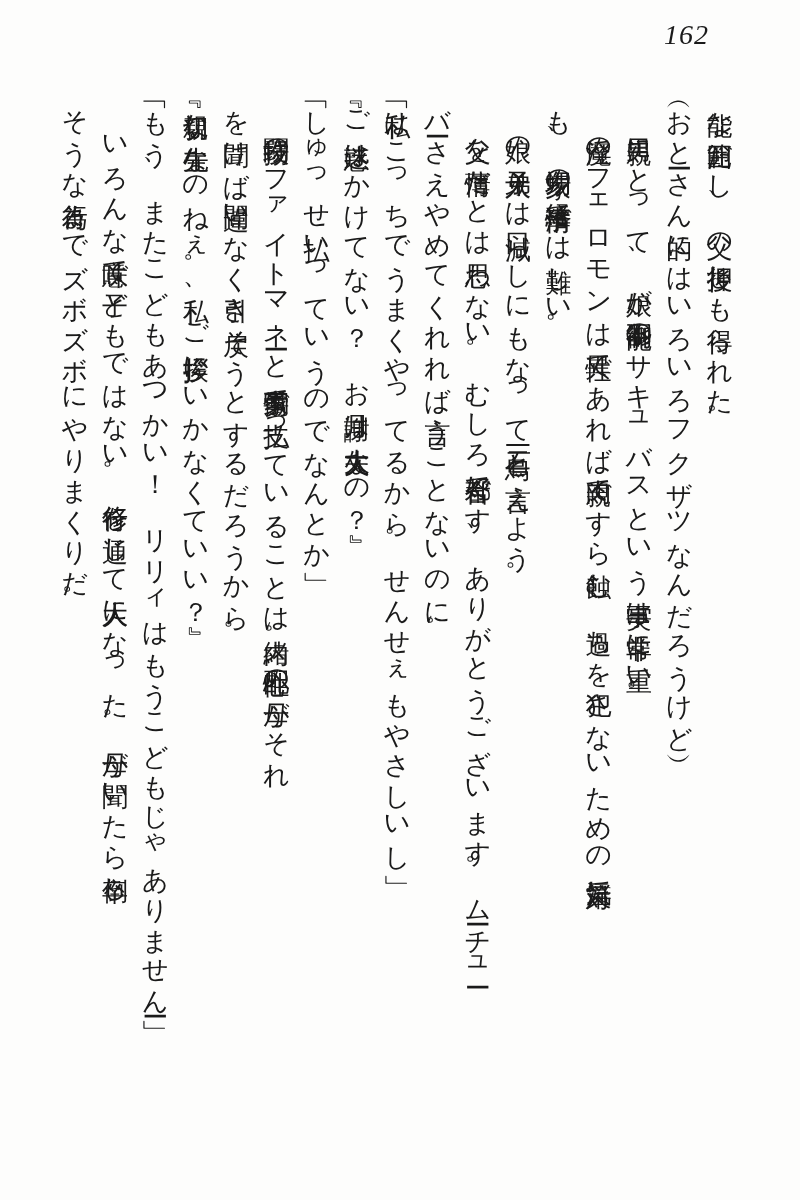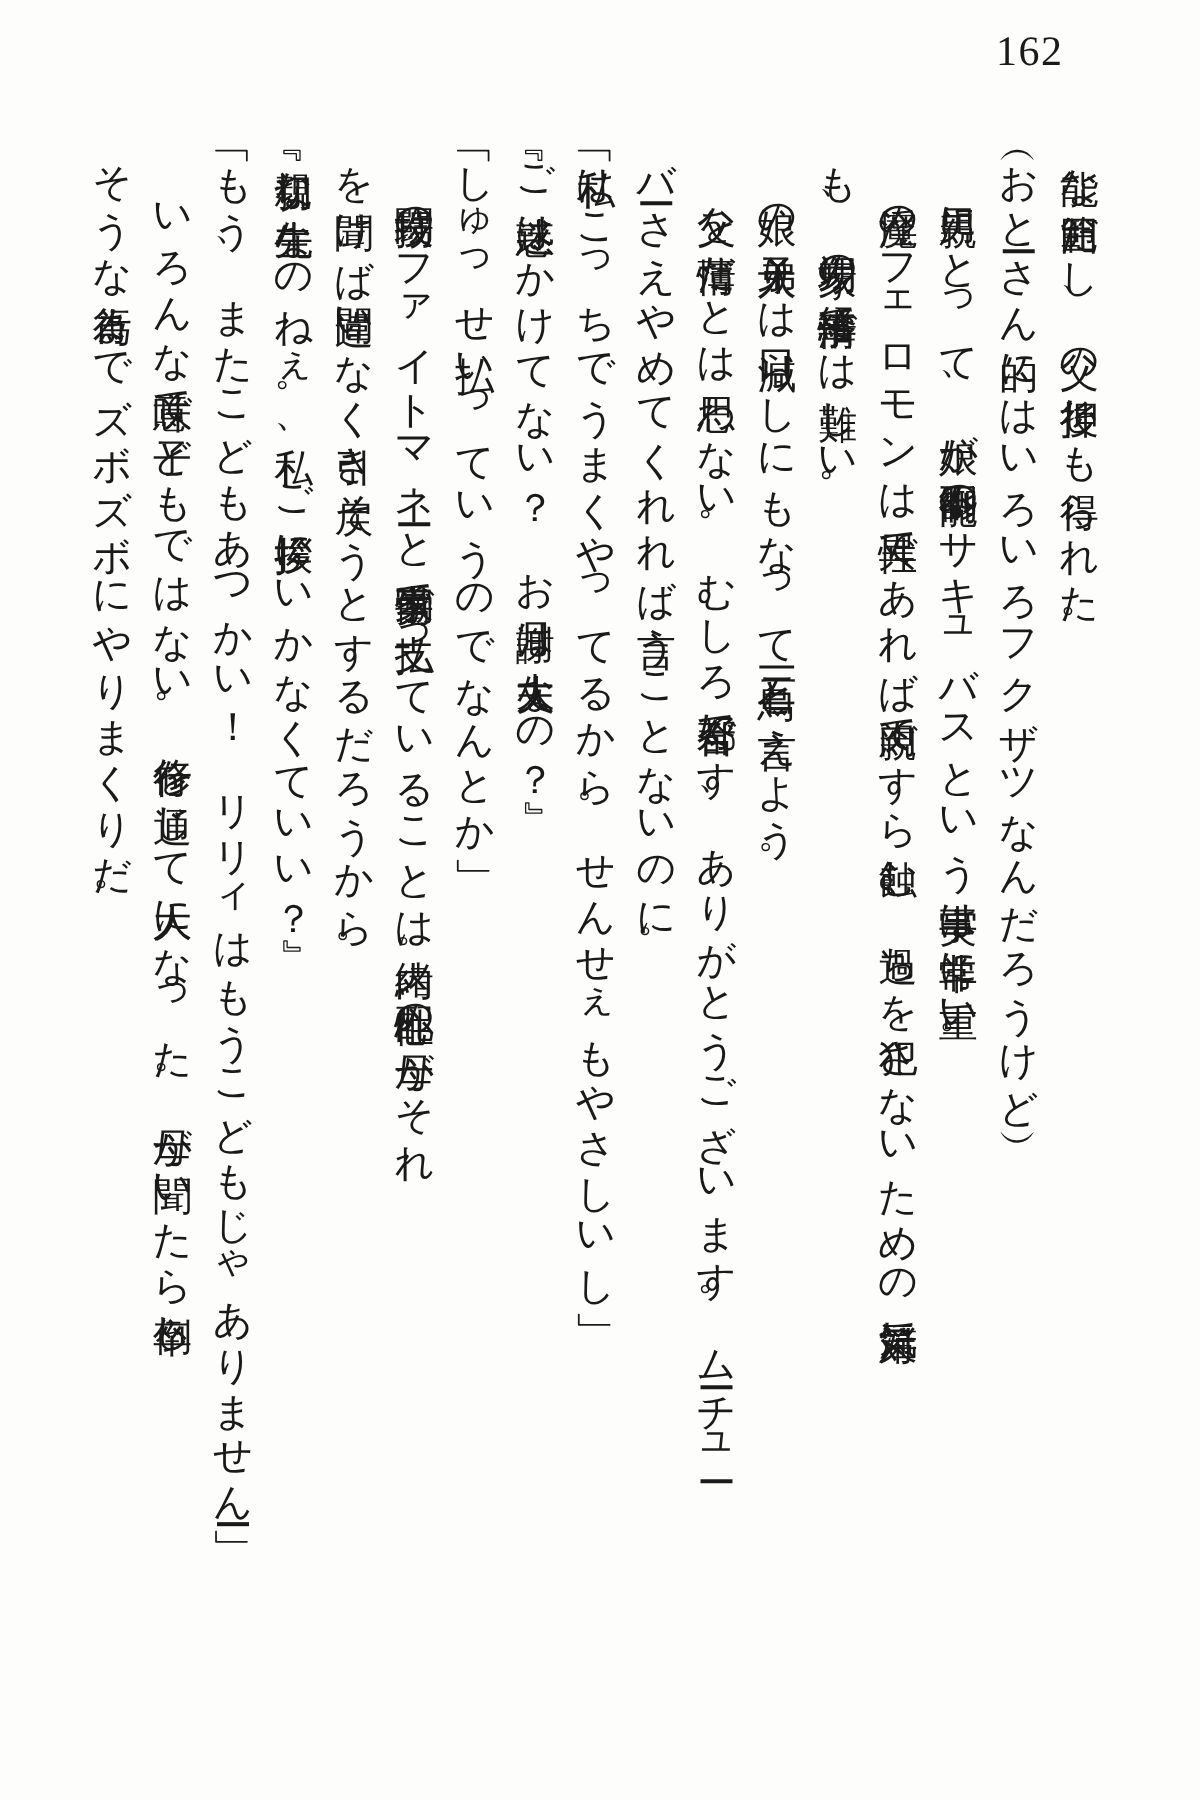--- a/index.html
+++ b/index.html
@@ -11,20 +11,21 @@
     width: 800px;
     height: 1200px;
     background: var(--paper, #fdfdfc);
     overflow: hidden;
   }
   .page-number {
     position: absolute;
     top: 19px;
     left: 664px;
     font-family: "Liberation Serif", "DejaVu Serif", serif;
+    font-style: italic;
     font-size: 28px;
     letter-spacing: 1px;
     color: var(--ink, #1a1a1a);
   }
   .text-block {
     position: absolute;
     top: 92px;
     right: 61px;
     height: 1050px;
     writing-mode: vertical-rl;

